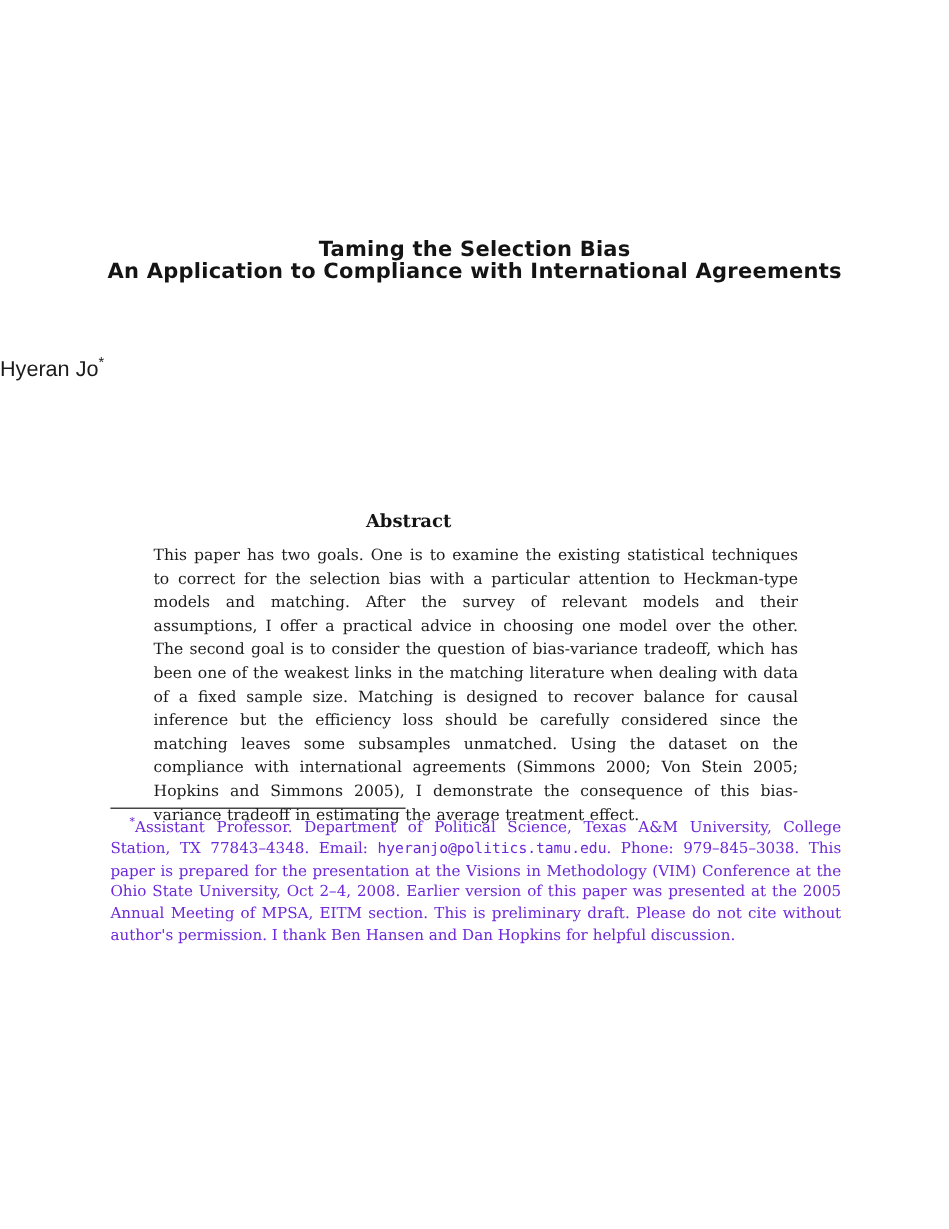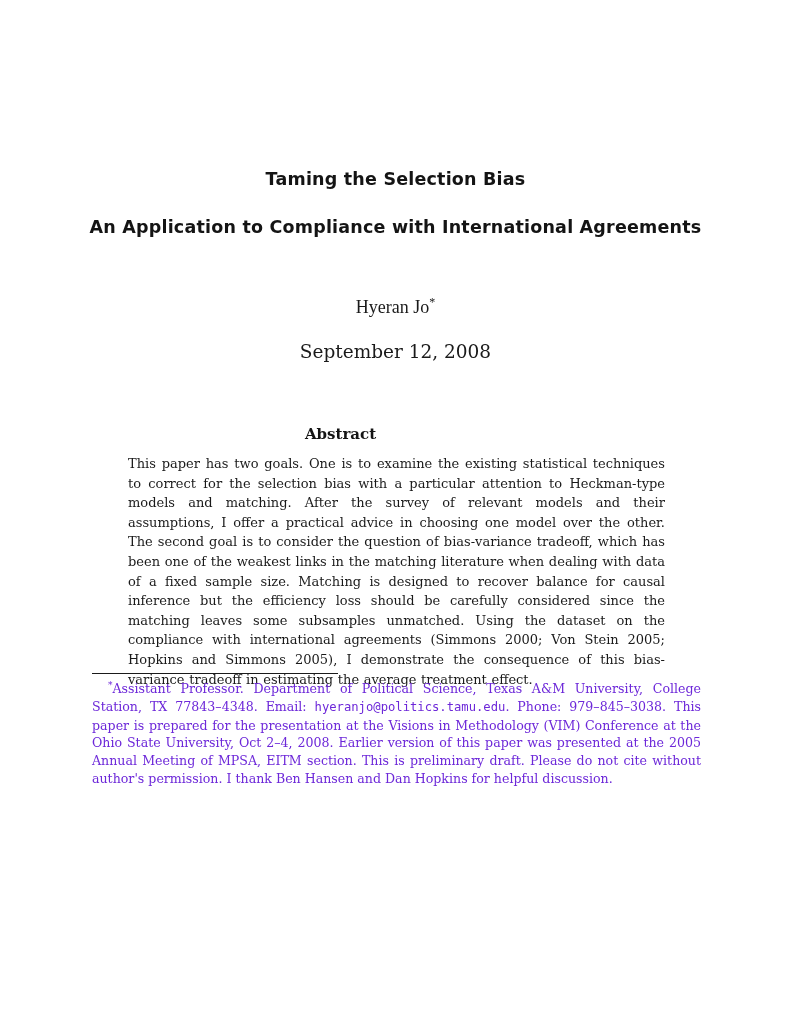--- a/index.html
+++ b/index.html
@@ -21,31 +21,31 @@
     position: absolute;
     left: 0;
     width: 791px;
     text-align: center;
     font-family: "DejaVu Sans", "Liberation Sans", sans-serif;
     font-weight: bold;
     font-size: 17.5px;
     letter-spacing: 0.2px;
     color: #141414;
   }
-  .title-line-1 { top: 169px; text-align: center; }
+  .title-line-1 { top: 198px; text-align: center; }
   .title-line-2 { top: 217px; }
 
   
   .author-line {
     position: absolute;
     top: 297px;
     left: 0;
     width: 791px;
-    text-align: center;
-    font-family: Liberation Serif, serif;
+    text-align: left;
+    font-family: Liberation Sans, sans-serif;
     font-size: 18px;
     color: #1a1a1a;
   }
   .author-line sup {
     font-size: 12px;
     vertical-align: super;
     line-height: 0;
   }
   .date-line {
     position: absolute;
@@ -118,21 +118,20 @@
 <body>
 
 <div class="page">
 
   <div class="title-line title-line-1">Taming the Selection Bias</div>
 
   <div class="title-line title-line-2">An Application to Compliance with International Agreements</div>
 
   <div class="author-line"><span>Hyeran Jo</span><sup>*</sup></div>
 
-  <div class="date-line">September 12, 2008</div>
 
   <div class="abstract-heading">Abstract</div>
 
   <div class="abstract-body">This paper has two goals.  One is to examine the existing statistical techniques to correct for the selection bias with a particular attention to Heckman-type models and matching.  After the survey of relevant models and their assumptions, I offer a practical advice in choosing one model over the other.  The second goal is to consider the question of bias-variance tradeoff, which has been one of the weakest links in the matching literature when dealing with data of a fixed sample size.  Matching is designed to recover balance for causal inference but the efficiency loss should be carefully considered since the matching leaves some subsamples unmatched.  Using the dataset on the compliance with international agreements (Simmons 2000; Von Stein 2005; Hopkins and Simmons 2005), I demonstrate the consequence of this bias-variance tradeoff in estimating the average treatment effect.</div>
 
   <div class="footnote-rule"></div>
 
   <div class="footnote-text"><sup>*</sup><span>Assistant Professor.  Department of Political Science, Texas A&amp;M University, College Station, TX 77843–4348.  Email: </span><span class="mono">hyeranjo@politics.tamu.edu</span><span>.  Phone: 979–845–3038.  This paper is prepared for the presentation at the Visions in Methodology (VIM) Conference at the Ohio State University, Oct 2–4, 2008. Earlier version of this paper was presented at the 2005 Annual Meeting of MPSA, EITM section.  This is preliminary draft.  Please do not cite without author's permission.  I thank Ben Hansen and Dan Hopkins for helpful discussion.</span></div>
 
 </div>

